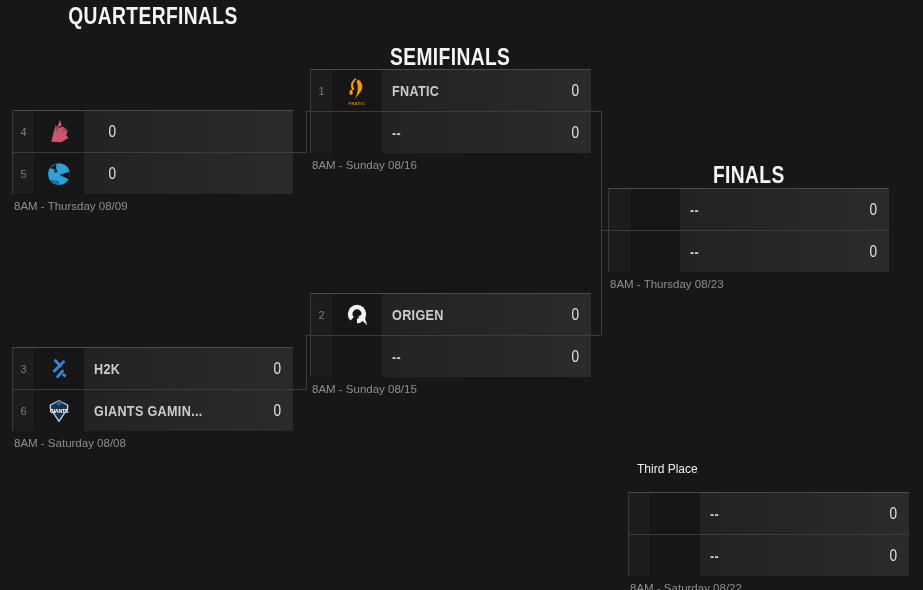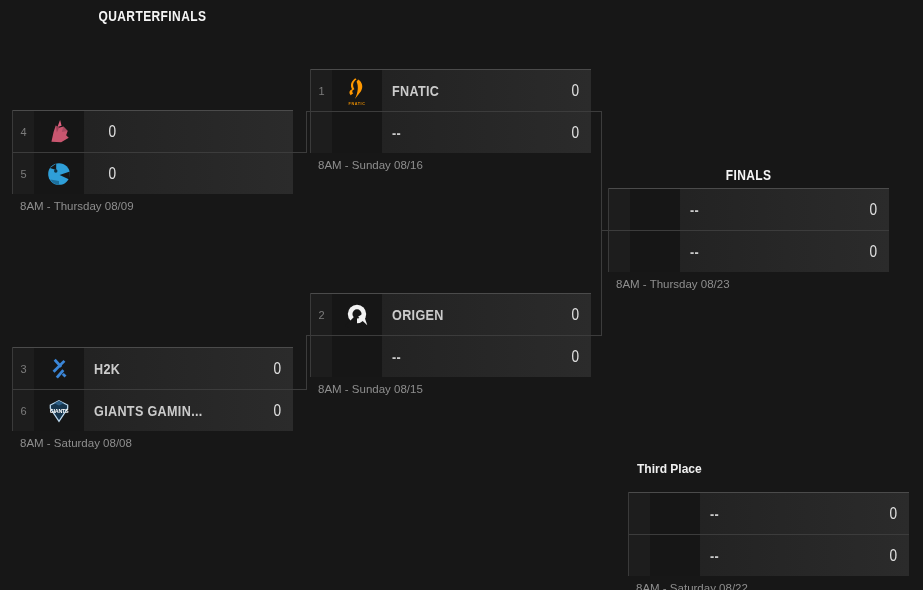--- a/index.html
+++ b/index.html
@@ -8,28 +8,28 @@
     background:#171717;
     font-family:"Liberation Sans", sans-serif;
     position:relative;
     overflow:hidden;
   }
   .stage { position:absolute; left:0; top:0; width:923px; height:590px; }
 
   
   .round-title {
     position:absolute; width:281px; text-align:center;
-    color:#f5f5f5; font-weight:bold; font-size:15px; line-height:20px;
+    color:#f5f5f5; font-weight:bold; font-size:24px; line-height:20px;
   }
   .cond {
     display:inline-block; transform:scaleX(0.8); transform-origin:center center;
     letter-spacing:0.5px; white-space:nowrap;
   }
   .tp-title {
-    position:absolute; color:#f0f0f0; font-weight:bold; font-size:12px;
+    position:absolute; color:#f0f0f0; font-weight:normal; font-size:12px;
   }
 
   
   .match { position:absolute; width:281px; border-left:1px solid #3a3a3a; }
   .slot {
     display:flex; align-items:stretch; height:42px;
     background:linear-gradient(to right,#202020,#2b2b2b);
     border-top:1px solid #4b4b4b;
     cursor:pointer;
   }
@@ -43,37 +43,40 @@
     display:flex; align-items:center; justify-content:center;
   }
   .tname { flex:1; display:flex; align-items:center; padding-left:10px; overflow:hidden; }
   .tname .cond {
     font-size:15px; font-weight:bold; color:#cbcbcb;
     transform:scaleX(0.84); transform-origin:left center; letter-spacing:0.4px;
   }
   .tscore { width:44px; flex:none; display:flex; align-items:center; justify-content:flex-end; padding-right:12px; }
   .tscore .cond { font-size:16px; color:#e2e2e2; transform:scaleX(0.85); transform-origin:right center; }
   .sched {
-    position:absolute; top:90px; left:7px;
+    position:absolute; top:90px; left:1px;
     font-size:11.5px; color:#8e8e8e; white-space:nowrap;
   }
 
   
   .cline { position:absolute; background:#3c3c3c; }
 
   
   .logo svg text { font-family:"Liberation Sans", sans-serif; }
 </style>
 </head>
 <body>
 
 <div class="stage">
 
   <div class="round-title" style="left:12px; top:6px;">
     <span class="cond">QUARTERFINALS</span>
+  </div>
+  <div class="round-title" style="left:310px; top:47px;">
+    <span class="cond">SEMIFINALS</span>
   </div>
   <div class="round-title" style="left:608px; top:165px;">
     <span class="cond">FINALS</span>
   </div>
   <div class="tp-title" style="left:637px; top:462px;">Third Place</div>
 
   <div class="cline" style="left:293px; top:152px; width:13px; height:1px;"></div>
   <div class="cline" style="left:306px; top:111px; width:1px; height:42px;"></div>
   <div class="cline" style="left:307px; top:111px; width:3px; height:1px;"></div>
 

